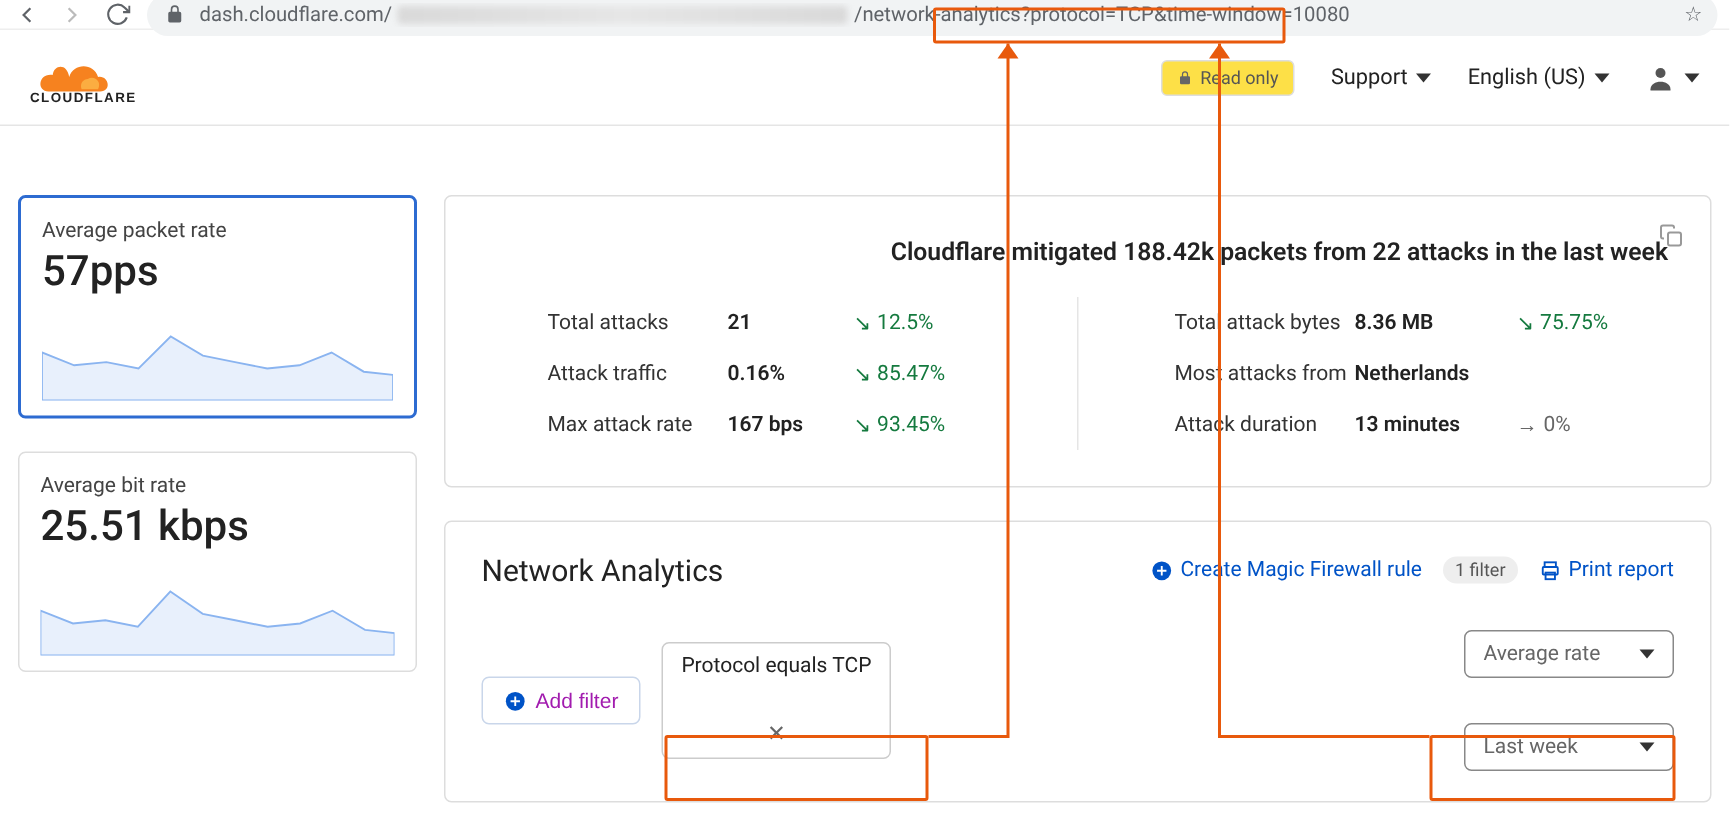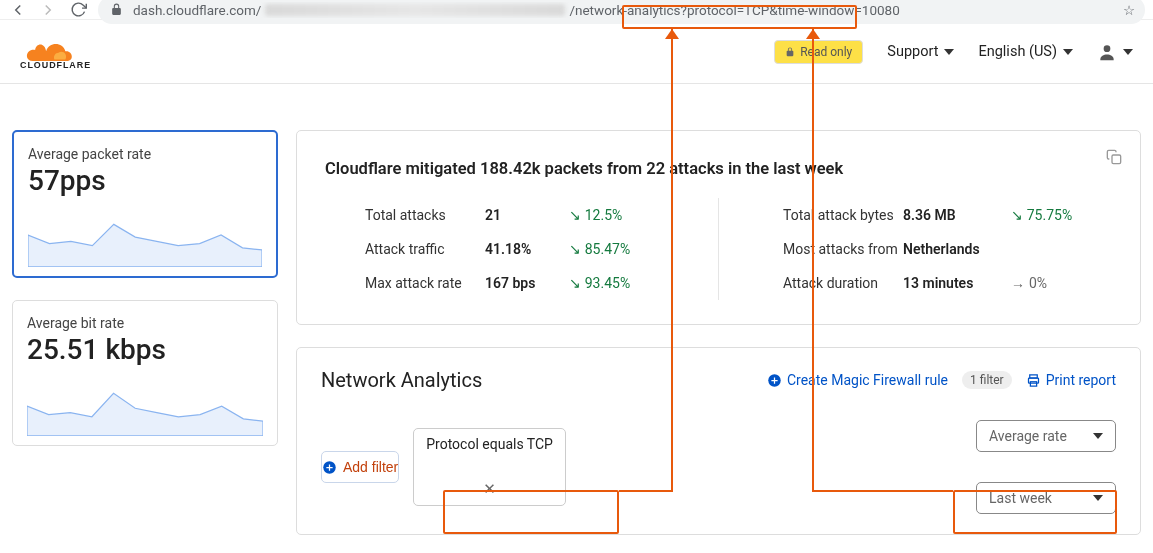--- a/index.html
+++ b/index.html
@@ -29,21 +29,21 @@
 .main { padding: 46px 12px 0 12px; display:flex; gap:18px; }
 .leftcol { width:266px; display:flex; flex-direction:column; gap:22px; }
 .card { border:1px solid #ddd; border-radius:5px; padding:14px 14px 6px 14px; background:#fff; }
 .card.sel { border:2px solid #2d6bd1; }
 .card .lbl { font-size:14px; color:#444; margin-bottom:2px; }
 .card .big { font-size:28px; font-weight:500; color:#222; }
 .spark { width:100%; height:64px; margin-top:6px; }
 
 .rightcol { flex:1; display:flex; flex-direction:column; gap:22px; }
 .summary { border:1px solid #ddd; border-radius:5px; padding:28px 28px 24px 28px; position:relative; }
-.headline { font-weight:600; font-size:16.5px; margin-bottom:20px; }
+.headline { font-weight:600; font-size:16.5px; margin-bottom:20px;text-align:right; }
 .cols { display:flex; }
 .colA { flex:1; padding-right:24px; }
 .colB { flex:1; padding-left:24px; border-left:1px solid #e5e5e5; }
 .row { display:flex; align-items:center; height:34px;margin-left:40px; }
 .row .k { width:120px; color:#333; }
 .row .v { width:84px; font-weight:600; }
 .row .d { color:#157a3f; display:flex; align-items:center; gap:4px; }
 .row .kb { width:120px; color:#333; }
 .row .vb { width:108px; font-weight:600; }
 .row .db { color:#666; display:flex; align-items:center; gap:4px; }
@@ -53,21 +53,21 @@
 
 .na { border:1px solid #ddd; border-radius:5px; padding:20px 24px; position:relative; }
 .na-top { display:flex; justify-content:space-between; align-items:center; margin-bottom:28px;}
 .na-title { font-size:20px; font-weight:400; }
 .na-links { display:flex; align-items:center; gap:14px; font-size:14px; }
 .lnk { color:#0053c7; display:flex; align-items:center; gap:5px; cursor:pointer; }
 .pill { background:#eee; border-radius:10px; padding:2px 8px; font-size:12px; color:#555; }
 
 .na-bot { display:flex; justify-content:space-between; align-items:center; }
 .botL { display:flex; gap:14px; align-items:center; }
-.addf { border:1px solid #c9d6ea; color:#c2410c; background:#fff; border-radius:5px; padding:7px 0; display:flex; align-items:center; gap:6px; font-size:14px; cursor:pointer; font-weight:500;}
+.addf { border:1px solid #c9d6ea; color:#a21caf; background:#fff; border-radius:5px; padding:7px 14px; display:flex; align-items:center; gap:6px; font-size:14px; cursor:pointer; font-weight:500;}
 .chip { border:1px solid #ccc; border-radius:5px; padding:7px 12px; display:flex; align-items:center; gap:28px; font-size:14px;flex-direction:column; }
 .chip .x { color:#666; font-size:15px; cursor:pointer; }
 .botR { display:flex; gap:30px;flex-direction:column; }
 .sel-box { border:1px solid #888; border-radius:5px; padding:7px 12px; min-width:140px; display:flex; align-items:center; justify-content:space-between; font-size:14px; background:#fff; cursor:pointer; color:#666;}
 
 
 .annbox { position:absolute; border:2.5px solid #e8590c; border-radius:2px; pointer-events:none; z-index:50;}
 .annline { position:absolute; background:#e8590c; z-index:49; pointer-events:none;}
 .annarrow { position:absolute; width:0; height:0; z-index:49; pointer-events:none;}
 
@@ -171,21 +171,21 @@
       <div class="headline">Cloudflare mitigated 188.42k packets from 22 attacks in the last week</div>
       <div class="cols">
         <div class="colA" id="sumL">
             <div class="row">
               <span class="k">Total attacks</span>
               <span class="v">21</span>
               <span class="d"><span class="arr">↘</span>12.5%</span>
             </div>
             <div class="row">
               <span class="k">Attack traffic</span>
-              <span class="v">41.18%</span>
+              <span class="v">0.16%</span>
               <span class="d"><span class="arr">↘</span>85.47%</span>
             </div>
             <div class="row">
               <span class="k">Max attack rate</span>
               <span class="v">167 bps</span>
               <span class="d"><span class="arr">↘</span>93.45%</span>
             </div>
           </div>
         <div class="colB" id="sumR">
             <div class="row">

